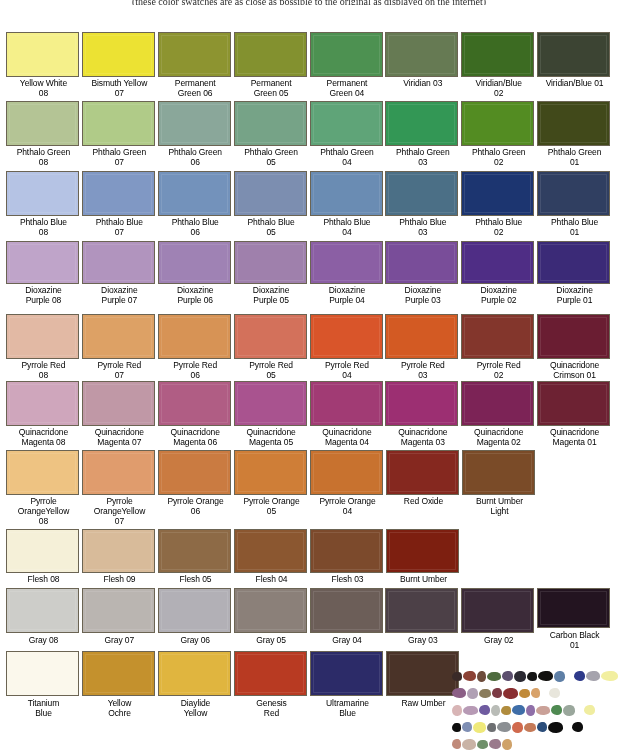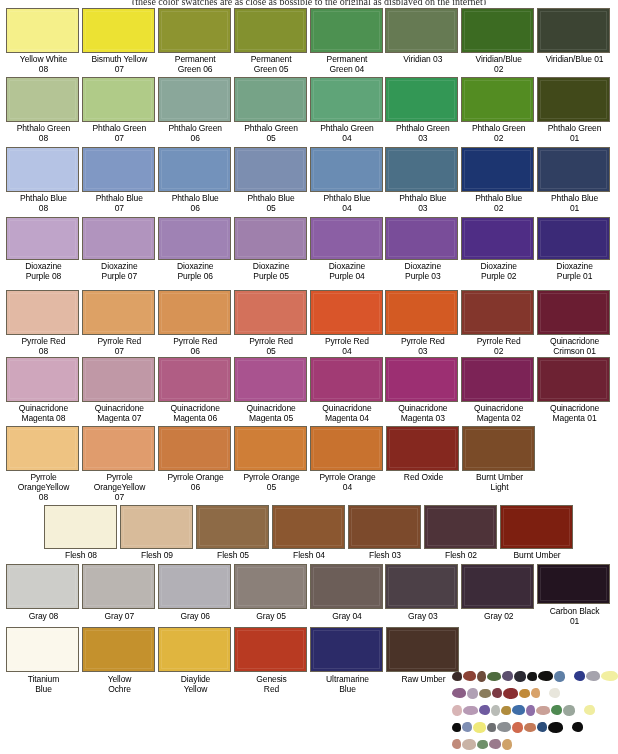--- a/index.html
+++ b/index.html
@@ -72,33 +72,33 @@
     font-size: 8.5px;
     line-height: 10px;
     text-align: center;
     padding-top: 1px;
     color: #000;
     letter-spacing: -0.1px;
     white-space: pre-line;
   }
   
   .row.r1 .chip, .row.r2 .chip, .row.r3 .chip { height: 45px; }
-  .row.r1 { margin-bottom: 3px; }
+  .row.r1 { margin-bottom: 3px; margin-top: 24px; }
   .row.r4 .chip { height: 43px; }
   .row.r8 .chip { height: 44px; }
   .row.r9 .label, .row.r10 .label { padding-top: 2px; }
 
   .row.r1 { height: 66px; }
   .row.r2 { height: 69px; }
   .row.r3 { height: 69px; }
   .row.r4 { height: 69px; }
   .row.r5 { height: 69px; align-items: flex-end; }
   .row.r6 { height: 68px; }
   .row.r7 { height: 78px; }
-  .row.r8 { height: 58px; justify-content: center; }
+  .row.r8 { height: 58px; }
   .row.r9 { height: 62px; }
   .row.r10 { height: 67px; }
 
   
   #blobs {
     position: absolute;
     left: 452px;
     top: 668px;
     width: 164px;
     height: 86px;
@@ -425,24 +425,20 @@
           <div class="chip" style="background: rgb(141, 106, 70);"></div>
           <div class="label">Flesh 05</div>
         </div>
         <div class="cell">
           <div class="chip" style="background: rgb(139, 87, 48);"></div>
           <div class="label">Flesh 04</div>
         </div>
         <div class="cell">
           <div class="chip" style="background: rgb(124, 74, 44);"></div>
           <div class="label">Flesh 03</div>
-        </div>
-        <div class="cell">
-          <div class="chip" style="background: rgb(78, 51, 57);"></div>
-          <div class="label">Flesh 02</div>
         </div>
         <div class="cell">
           <div class="chip" style="background: rgb(125, 31, 16);"></div>
           <div class="label">Burnt Umber</div>
         </div>
       </div>
       <div class="row r9">
         <div class="cell">
           <div class="chip" style="background: rgb(205, 205, 201);"></div>
           <div class="label">Gray 08</div>

